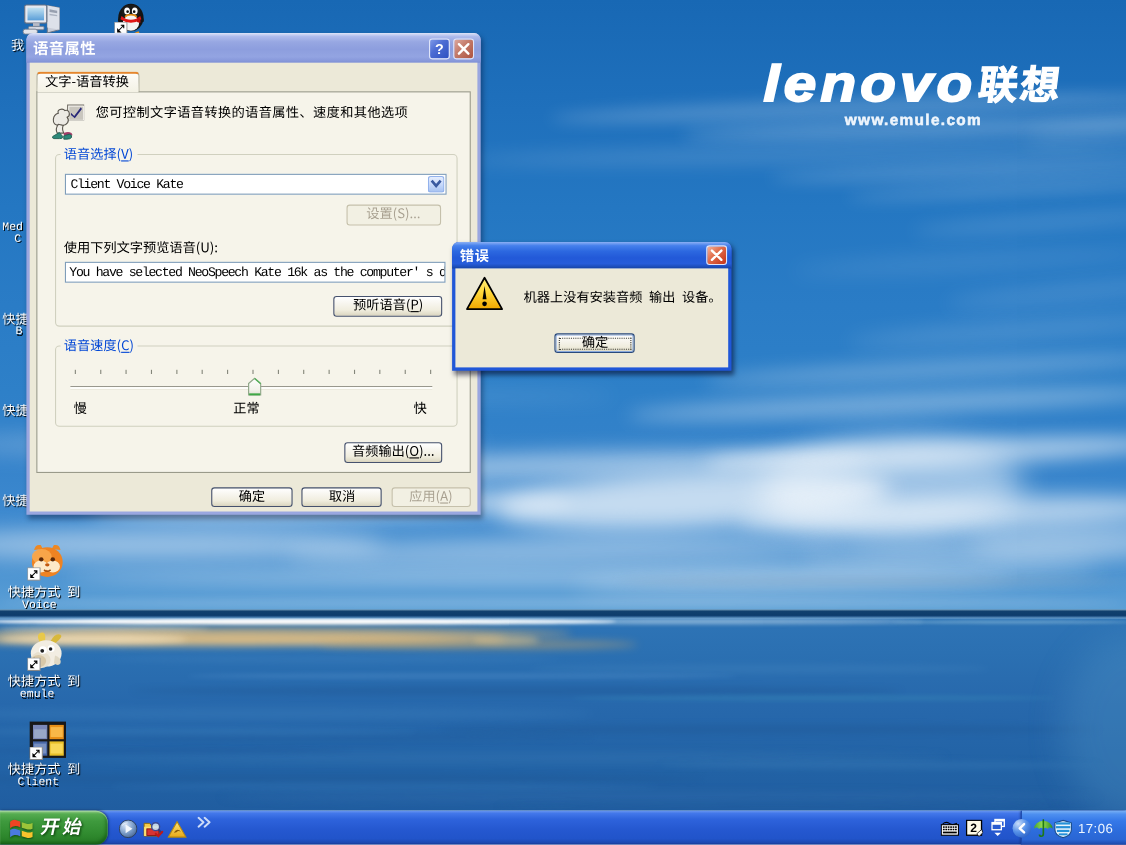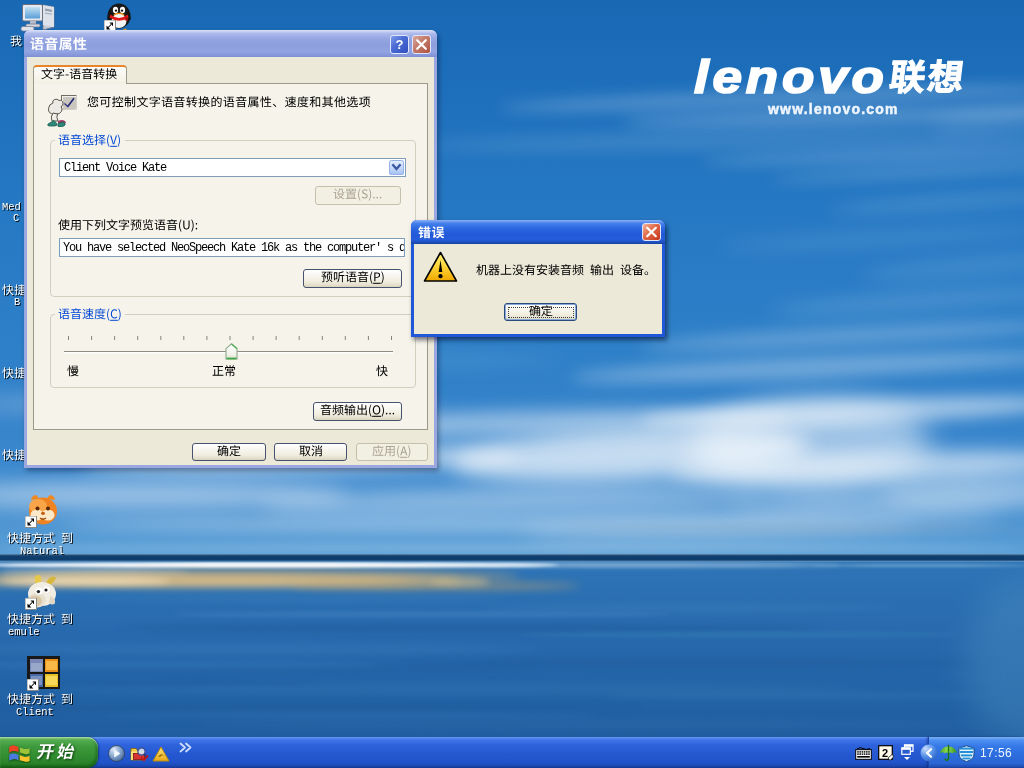--- a/index.html
+++ b/index.html
@@ -116,21 +116,21 @@
   </div>
 <div id="lenovo" class="ab">lenovo</div>
 <div class="ab" style="left:888px;top:59px">
     <svg width="76" height="43" viewBox="0 0 76 43" style="display:block;overflow:visible">
       <g fill="#fff" stroke="#fff" stroke-width="30">
         <path transform="translate(0.0,30.96) scale(0.036000,-0.036000) skewX(7)" d="M475 788C510 744 547 686 566 643H459V534H624V405V394H440V286H615C597 187 544 72 394 -16C425 -37 464 -75 483 -101C588 -33 652 47 690 128C739 32 808 -43 901 -88C918 -57 953 -12 980 11C860 59 779 162 738 286H964V394H746V403V534H935V643H820C849 689 880 746 909 801L788 832C769 775 733 696 702 643H589L670 687C652 729 611 790 571 834ZM28 152 52 41 293 83V-90H394V101L472 115L464 218L394 207V705H431V812H41V705H84V159ZM189 705H293V599H189ZM189 501H293V395H189ZM189 297H293V191L189 175Z"></path>
         <path transform="translate(38.0,30.96) scale(0.036000,-0.036000) skewX(7)" d="M261 206V69C261 -36 296 -69 432 -69C460 -69 585 -69 614 -69C724 -69 757 -34 772 109C739 116 689 133 664 152C658 51 651 37 605 37C572 37 469 37 444 37C389 37 380 41 380 70V206ZM743 192C783 126 839 37 863 -17L975 41C947 93 889 178 848 240ZM118 227C100 156 67 74 30 20L140 -34C175 24 205 114 225 185ZM617 559H802V500H617ZM617 412H802V352H617ZM617 705H802V647H617ZM508 799V267L488 285L406 219C450 177 510 116 538 79L625 153C601 182 556 223 517 259H917V799ZM213 848V707H48V605H195C154 517 89 431 23 382C47 362 83 324 100 298C140 334 179 385 213 442V247H327V455C363 423 401 387 423 362L486 458C461 477 365 546 327 568V605H468V707H327V848Z"></path>
       </g>
     </svg>
   </div>
-<div id="lenurl" class="ab">www.lenovo.com</div>
+<div id="lenurl" class="ab">www.emule.com</div>
 <svg class="ab" style="left:20px;top:1px" width="38" height="32" viewBox="0 0 38 32">
 <path d="M23 4 L34 6 L34 26 L23 29 Z" fill="#c9cdd8" stroke="#707888" stroke-width=".9"></path>
 <path d="M23 4 L34 6 L34 26 L23 24 Z" fill="#dde1ea"></path>
 <path d="M25 7.5 L32 8.8 L32 11 L25 9.8 Z" fill="#98a0b0"></path>
 <path d="M25 11.5 L32 12.6 L32 13.8 L25 12.8 Z" fill="#aab2c0"></path>
 <rect x="2.5" y="3.5" width="20" height="16.5" rx="1.5" fill="#e6e9f0" stroke="#6a7282"></rect>
 <rect x="5" y="6" width="15" height="11.5" fill="url(#scr)"></rect>
 <defs>
       <linearGradient id="scr" x1="0" y1="0" x2="0" y2="1">
         <stop offset="0" stop-color="#c2e2f2"></stop>
@@ -216,21 +216,21 @@
     <svg width="66" height="15" viewBox="0 0 66 15" style="display:block;overflow:visible">
       <g fill="#fff">
         <path transform="translate(0.0,10.32) scale(0.012000,-0.012000)" d="M170 840V-79H245V840ZM80 647C73 566 55 456 28 390L87 369C114 442 132 558 137 639ZM247 656C277 596 309 517 321 469L377 497C365 544 331 621 300 679ZM805 381H650C654 424 655 466 655 507V610H805ZM580 840V681H384V610H580V507C580 467 579 424 575 381H330V308H565C539 185 473 62 297 -26C314 -40 340 -68 350 -84C518 9 594 133 628 260C686 103 779 -21 920 -83C931 -61 956 -29 974 -13C834 38 738 160 684 308H965V381H879V681H655V840Z"></path>
         <path transform="translate(12.0,10.32) scale(0.012000,-0.012000)" d="M415 266C397 135 355 27 276 -41C293 -51 322 -72 334 -84C378 -42 413 13 439 78C509 -40 614 -71 769 -71H945C947 -53 958 -21 968 -5C933 -6 796 -6 772 -6C739 -6 708 -4 679 0V134H906V195H679V283H897V425H968V487H897V622H679V689H944V751H679V840H608V751H360V689H608V622H404V562H608V487H346V425H608V342H404V283H608V16C545 39 497 82 465 158C473 189 480 222 485 257ZM827 425V342H679V425ZM827 487H679V562H827ZM167 839V638H42V568H167V363L28 321L47 249L167 288V7C167 -7 162 -11 150 -11C138 -12 99 -12 56 -10C65 -31 75 -62 77 -80C141 -81 179 -78 203 -66C228 -55 237 -34 237 7V311L347 347L336 416L237 385V568H345V638H237V839Z"></path>
         <path transform="translate(24.0,10.32) scale(0.012000,-0.012000)" d="M440 818C466 771 496 707 508 667H68V594H341C329 364 304 105 46 -23C66 -37 90 -63 101 -82C291 17 366 183 398 361H756C740 135 720 38 691 12C678 2 665 0 643 0C616 0 546 1 474 7C489 -13 499 -44 501 -66C568 -71 634 -72 669 -69C708 -67 733 -60 756 -34C795 5 815 114 835 398C837 409 838 434 838 434H410C416 487 420 541 423 594H936V667H514L585 698C571 738 540 799 512 846Z"></path>
         <path transform="translate(36.0,10.32) scale(0.012000,-0.012000)" d="M709 791C761 755 823 701 853 665L905 712C875 747 811 798 760 833ZM565 836C565 774 567 713 570 653H55V580H575C601 208 685 -82 849 -82C926 -82 954 -31 967 144C946 152 918 169 901 186C894 52 883 -4 855 -4C756 -4 678 241 653 580H947V653H649C646 712 645 773 645 836ZM59 24 83 -50C211 -22 395 20 565 60L559 128L345 82V358H532V431H90V358H270V67Z"></path>
         <path transform="translate(54.0,10.32) scale(0.012000,-0.012000)" d="M641 754V148H711V754ZM839 824V37C839 20 834 15 817 15C800 14 745 14 686 16C698 -4 710 -38 714 -59C787 -59 840 -57 871 -44C901 -32 912 -10 912 37V824ZM62 42 79 -30C211 -4 401 32 579 67L575 133L365 94V251H565V318H365V425H294V318H97V251H294V82ZM119 439C143 450 180 454 493 484C507 461 519 440 528 422L585 460C556 517 490 608 434 675L379 643C404 613 430 577 454 543L198 521C239 575 280 642 314 708H585V774H71V708H230C198 637 157 573 142 554C125 530 110 513 94 510C103 490 114 455 119 439Z"></path>
       </g>
     </svg>
   </div>
-<div class="ab dlat" style="left:20px;top:545px">Natural</div>
+<div class="ab dlat" style="left:20px;top:545px">Voice</div>
 <svg class="ab" style="left:22px;top:574px" width="42" height="38" viewBox="0 0 42 38">
 <path d="M14 10 Q10 2 16 1 Q20 0.5 19 8 Z" fill="#e8c84a"></path>
 <path d="M24 9 Q28 1 33 3 Q36 4.5 28 11 Z" fill="#d8b83a"></path>
 <ellipse cx="20" cy="20" rx="14" ry="12" fill="#f2ede2"></ellipse>
 <ellipse cx="15" cy="26" rx="9" ry="7.5" fill="#e8e0ce"></ellipse>
 <ellipse cx="13" cy="27" rx="7" ry="5.5" fill="#d8c8a8"></ellipse>
 <ellipse cx="9" cy="26.5" rx="2" ry="2.6" fill="#403830"></ellipse>
 <circle cx="17" cy="17" r="3.6" fill="#fff"></circle>
 <circle cx="16.4" cy="17.6" r="1.7" fill="#202020"></circle>
 <circle cx="24.5" cy="15.5" r="3.2" fill="#fff"></circle>
@@ -245,21 +245,21 @@
     <svg width="66" height="15" viewBox="0 0 66 15" style="display:block;overflow:visible">
       <g fill="#fff">
         <path transform="translate(0.0,10.32) scale(0.012000,-0.012000)" d="M170 840V-79H245V840ZM80 647C73 566 55 456 28 390L87 369C114 442 132 558 137 639ZM247 656C277 596 309 517 321 469L377 497C365 544 331 621 300 679ZM805 381H650C654 424 655 466 655 507V610H805ZM580 840V681H384V610H580V507C580 467 579 424 575 381H330V308H565C539 185 473 62 297 -26C314 -40 340 -68 350 -84C518 9 594 133 628 260C686 103 779 -21 920 -83C931 -61 956 -29 974 -13C834 38 738 160 684 308H965V381H879V681H655V840Z"></path>
         <path transform="translate(12.0,10.32) scale(0.012000,-0.012000)" d="M415 266C397 135 355 27 276 -41C293 -51 322 -72 334 -84C378 -42 413 13 439 78C509 -40 614 -71 769 -71H945C947 -53 958 -21 968 -5C933 -6 796 -6 772 -6C739 -6 708 -4 679 0V134H906V195H679V283H897V425H968V487H897V622H679V689H944V751H679V840H608V751H360V689H608V622H404V562H608V487H346V425H608V342H404V283H608V16C545 39 497 82 465 158C473 189 480 222 485 257ZM827 425V342H679V425ZM827 487H679V562H827ZM167 839V638H42V568H167V363L28 321L47 249L167 288V7C167 -7 162 -11 150 -11C138 -12 99 -12 56 -10C65 -31 75 -62 77 -80C141 -81 179 -78 203 -66C228 -55 237 -34 237 7V311L347 347L336 416L237 385V568H345V638H237V839Z"></path>
         <path transform="translate(24.0,10.32) scale(0.012000,-0.012000)" d="M440 818C466 771 496 707 508 667H68V594H341C329 364 304 105 46 -23C66 -37 90 -63 101 -82C291 17 366 183 398 361H756C740 135 720 38 691 12C678 2 665 0 643 0C616 0 546 1 474 7C489 -13 499 -44 501 -66C568 -71 634 -72 669 -69C708 -67 733 -60 756 -34C795 5 815 114 835 398C837 409 838 434 838 434H410C416 487 420 541 423 594H936V667H514L585 698C571 738 540 799 512 846Z"></path>
         <path transform="translate(36.0,10.32) scale(0.012000,-0.012000)" d="M709 791C761 755 823 701 853 665L905 712C875 747 811 798 760 833ZM565 836C565 774 567 713 570 653H55V580H575C601 208 685 -82 849 -82C926 -82 954 -31 967 144C946 152 918 169 901 186C894 52 883 -4 855 -4C756 -4 678 241 653 580H947V653H649C646 712 645 773 645 836ZM59 24 83 -50C211 -22 395 20 565 60L559 128L345 82V358H532V431H90V358H270V67Z"></path>
         <path transform="translate(54.0,10.32) scale(0.012000,-0.012000)" d="M641 754V148H711V754ZM839 824V37C839 20 834 15 817 15C800 14 745 14 686 16C698 -4 710 -38 714 -59C787 -59 840 -57 871 -44C901 -32 912 -10 912 37V824ZM62 42 79 -30C211 -4 401 32 579 67L575 133L365 94V251H565V318H365V425H294V318H97V251H294V82ZM119 439C143 450 180 454 493 484C507 461 519 440 528 422L585 460C556 517 490 608 434 675L379 643C404 613 430 577 454 543L198 521C239 575 280 642 314 708H585V774H71V708H230C198 637 157 573 142 554C125 530 110 513 94 510C103 490 114 455 119 439Z"></path>
       </g>
     </svg>
   </div>
-<div class="ab dlat" style="left:8px;top:626px">emule</div>
+<div class="ab dlat" style="left:18px;top:626px">emule</div>
 <svg class="ab" style="left:26px;top:655px" width="35" height="35" viewBox="0 0 35 35">
 <rect x="1" y="1" width="33" height="33" fill="#181818"></rect>
 <rect x="4" y="4" width="13" height="13" fill="#7a88b8"></rect>
 <rect x="5" y="8" width="11" height="8" fill="#98a8c8"></rect>
 <rect x="19" y="4" width="13" height="13" fill="#e89018"></rect>
 <rect x="20" y="6" width="11" height="9" fill="#f8b848"></rect>
 <rect x="4" y="19" width="13" height="13" fill="#4868a8"></rect>
 <rect x="5" y="21" width="11" height="9" fill="#7890c0"></rect>
 <rect x="19" y="19" width="13" height="13" fill="#e8c028"></rect>
 <rect x="20" y="21" width="11" height="9" fill="#f8d858"></rect>
@@ -716,12 +716,12 @@
 </svg>
 <svg class="ab" style="left:958px;top:745px" width="17" height="17" viewBox="0 0 17 17">
 <path d="M8.5 0.8 L16 3 L16 9 Q16 14.5 8.5 16.5 Q1 14.5 1 9 L1 3 Z" fill="#e8f4fc" stroke="#184a8c" stroke-width="1"></path>
 <g fill="#2490d8">
 <rect x="2" y="2.6" width="13" height="2"></rect>
       <rect x="2" y="6" width="13" height="2"></rect>
 <rect x="2.8" y="9.4" width="11.4" height="2"></rect>
       <rect x="4.5" y="12.6" width="8" height="1.8"></rect>
 </g>
   </svg>
-<div class="ab" style="left:980px;top:746px;color:#eef6ff;font-size:12px;letter-spacing:.4px">17:56</div>
+<div class="ab" style="left:980px;top:746px;color:#eef6ff;font-size:12px;letter-spacing:.4px">17:06</div>
 </body></html>

